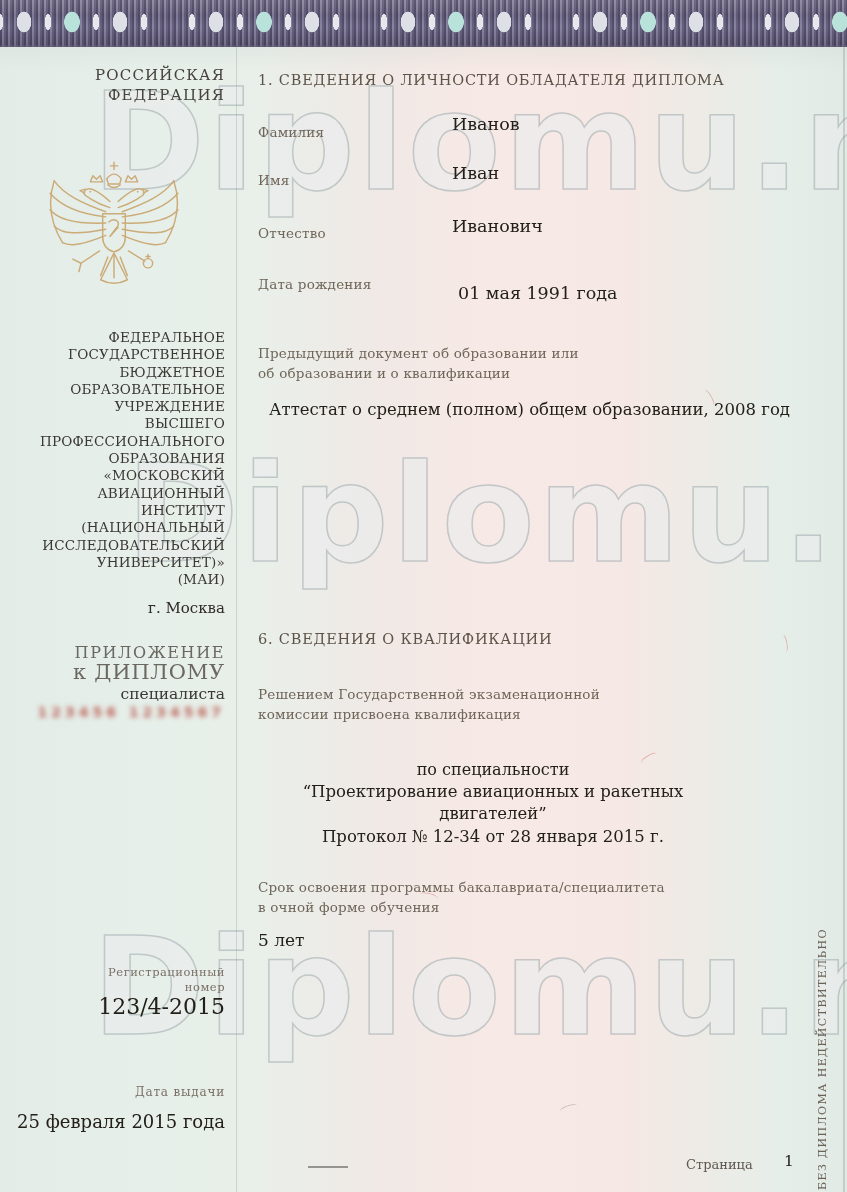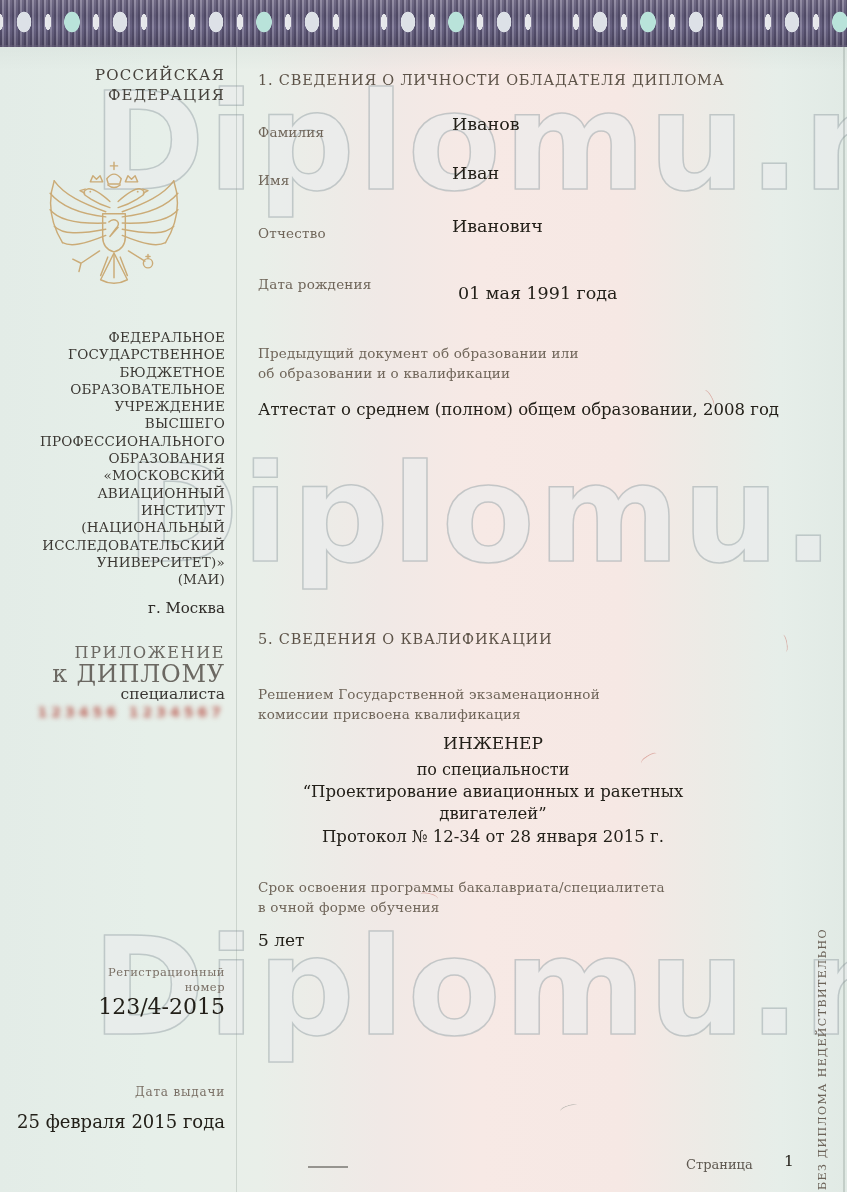--- a/index.html
+++ b/index.html
@@ -42,21 +42,21 @@
   .crease-v{position:absolute;width:1px;background:rgba(135,148,142,0.30);z-index:2;}
   .edge-r{position:absolute;width:2px;background:rgba(120,132,126,0.28);z-index:2;}
   .fiber{position:absolute;width:18px;height:6px;border-top:1px solid rgba(196,92,82,0.42);border-radius:50%;z-index:2;}
   .fiber.gray{border-top-color:rgba(120,130,125,0.45);}
   
   .left-col{position:absolute;left:15px;width:210px;text-align:right;z-index:3;}
   .country{top:66px;font-size:15px;line-height:19.5px;letter-spacing:1.2px;color:#46423c;}
   .institution{top:329px;font-size:13.5px;line-height:17.3px;letter-spacing:0.2px;color:#3b3833;}
   .city{top:599px;font-size:15px;color:#2e2b28;}
   .doc-type-1{top:643px;font-size:16px;letter-spacing:1.6px;color:#6b6862;}
-  .doc-type-2{top:660px;font-size:24px;letter-spacing:0.8px;color:#6b6862;}
+  .doc-type-2{top:660px;font-size:21px;letter-spacing:0.8px;color:#6b6862;}
   .doc-type-3{top:685px;font-size:15.5px;color:#3a3734;}
   .serial{
     top:704px;font-family:"DejaVu Sans",sans-serif;font-weight:bold;
     font-size:14px;letter-spacing:4px;color:rgba(178,62,52,0.80);
     filter:blur(2.4px);
   }
   .reg-label{top:965px;font-size:11.5px;line-height:15px;letter-spacing:0.5px;color:#7a7066;}
   .reg-value{top:994px;font-size:22px;color:#232019;}
   .issue-label{top:1085px;font-size:12px;letter-spacing:0.8px;color:#7a7066;}
   .issue-value{top:1111px;font-size:18px;color:#232019;}
@@ -64,21 +64,21 @@
   .eagle{position:absolute;left:46px;top:160px;width:136px;height:155px;z-index:3;opacity:0.92;}
   
   .abs{position:absolute;z-index:3;}
   .sec-title{left:258px;font-size:14.5px;letter-spacing:0.8px;color:#5d5348;}
   .lbl{color:#6f6559;font-size:13.5px;line-height:20px;letter-spacing:0.2px;}
   .val{color:#232019;font-size:17.5px;line-height:22px;}
   .f-label{left:258px;}
   .f-value{left:452px;}
   .center-470{left:258px;width:470px;text-align:center;}
   .center-500{left:258px;width:500px;}
-  .center-532{left:258px;width:532px;text-align:left;}
+  .center-532{left:258px;width:532px;text-align:right;}
   
   .dash-line{left:308px;top:1166px;width:40px;height:1.5px;background:#96948f;}
   .page-label{left:686px;top:1157px;font-size:13px;color:#5d574f;}
   .page-number{left:784px;top:1152px;font-size:15.5px;color:#232019;}
   .edge-note{
     left:816px;top:1190px;z-index:3;white-space:nowrap;
     transform:rotate(-90deg);transform-origin:0 0;
     font-size:11px;letter-spacing:1.4px;color:#6b6258;
   }
 </style>
@@ -190,28 +190,27 @@
 
   <div class="abs lbl f-label" style="top:274px;">Дата рождения</div>
   <div class="abs val f-value" style="top:282px;margin-left:6px;">01 мая 1991 года</div>
 
   <div class="abs lbl f-label" style="top:343px;">
     <div>Предыдущий документ об образовании или</div>
     <div>об образовании и о квалификации</div>
   </div>
   <div class="abs val center-532" style="top:399px;font-size:16.5px;">Аттестат о среднем (полном) общем образовании, 2008 год</div>
 
-  <div class="abs sec-title" style="top:631px;">5. СВЕДЕНИЯ О КВАЛИФИКАЦИИ</div>
+  <div class="abs sec-title" style="top:631px;">6. СВЕДЕНИЯ О КВАЛИФИКАЦИИ</div>
 
   <div class="abs lbl f-label" style="top:684px;">
     <div>Решением Государственной экзаменационной</div>
     <div>комиссии присвоена квалификация</div>
   </div>
 
-  <div class="abs val center-470" style="top:732px;font-size:17px;">ИНЖЕНЕР</div>
   <div class="abs val center-470" style="top:759px;font-size:16px;">по специальности</div>
   <div class="abs val center-470" style="top:781px;font-size:16.5px;">“Проектирование авиационных и ракетных двигателей”</div>
   <div class="abs val center-470" style="top:826px;font-size:16.5px;">Протокол № 12-34 от 28 января 2015 г.</div>
 
   <div class="abs lbl f-label" style="top:877px;">
     <div>Срок освоения программы бакалавриата/специалитета</div>
     <div>в очной форме обучения</div>
   </div>
   <div class="abs val center-500" style="top:929px;font-size:17px;">5 лет</div>
 

